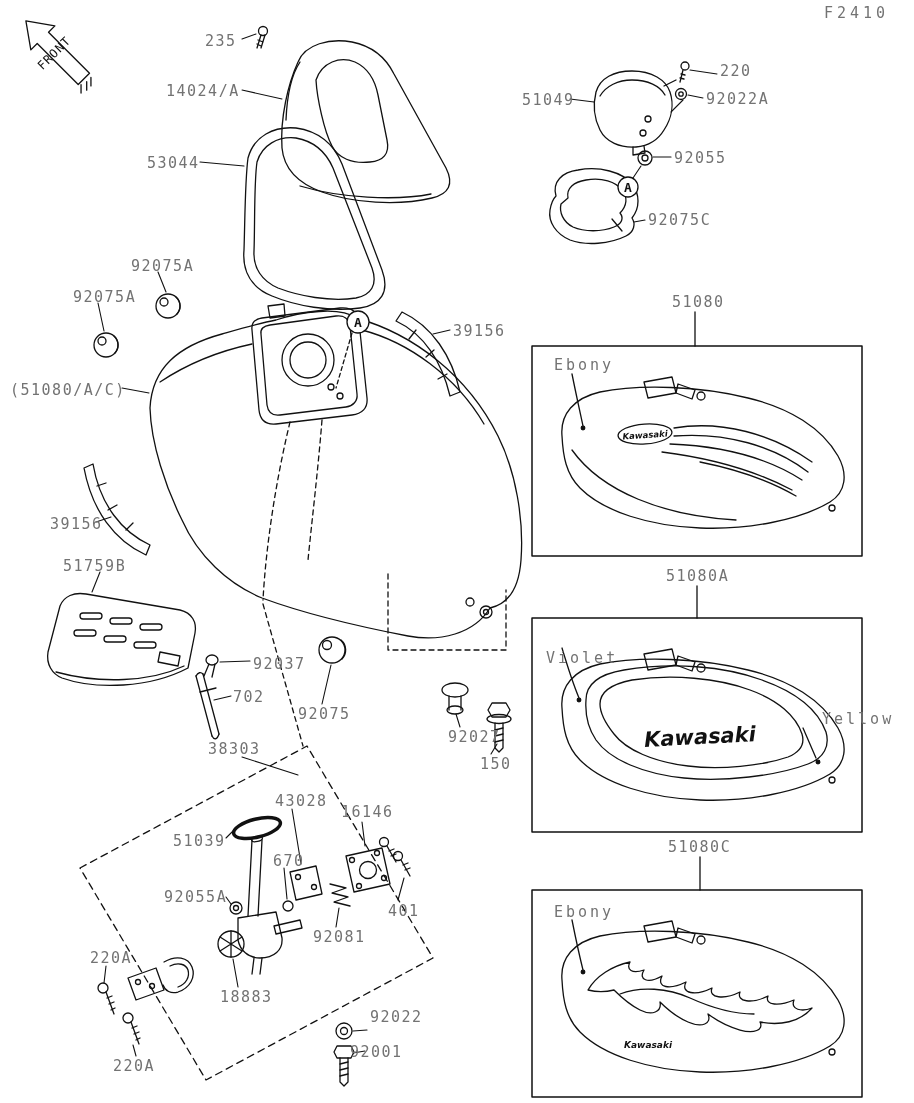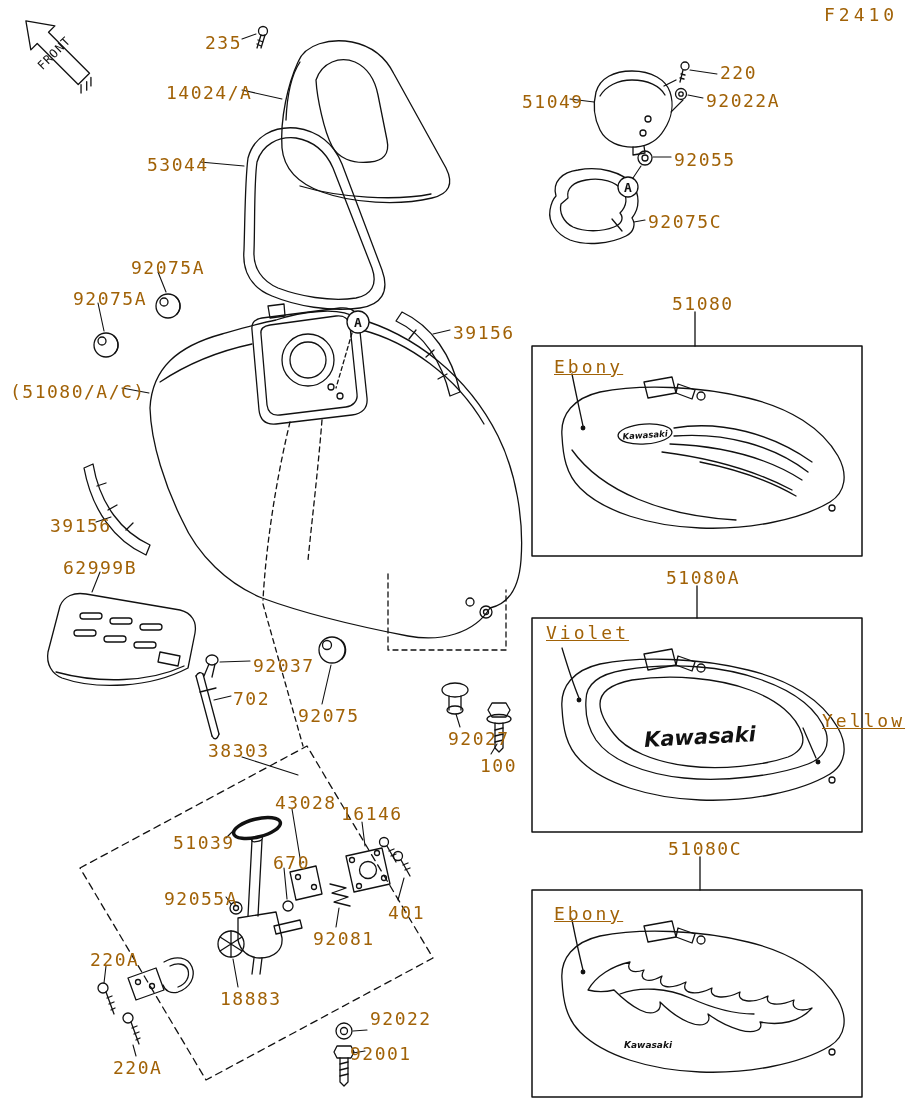--- a/index.html
+++ b/index.html
@@ -1,20 +1,20 @@
 <!DOCTYPE html>
 <html><head>
 <meta charset="utf-8">
 <style>
   html,body{margin:0;padding:0;background:#fff;}
   .stage{position:relative;width:914px;height:1103px;background:#fff;overflow:hidden;
          font-family:"DejaVu Sans Mono",monospace;color:#111;}
   svg{position:absolute;left:0;top:0;}
-  .callout{position:absolute;font-size:18px;letter-spacing:1.5px;white-space:nowrap;color:#a16207;}
-  .wide{letter-spacing:3px;text-decoration:underline;}
+  .callout{position:absolute;font-size:15px;letter-spacing:1.5px;white-space:nowrap;color:#737373;}
+  .wide{letter-spacing:3px;}
   .code{letter-spacing:4px;}
 </style>
 </head>
 <body>
 
 <div class="stage">
 
 <svg width="914" height="1103" viewBox="0 0 914 1103">
   <defs>
     <g id="tank-profile-g">
@@ -312,26 +312,26 @@
 
 <div class="callout code" style="left:824px;top:4px">F2410</div>
 <div class="callout" style="left:205px;top:32px">235</div>
 <div class="callout" style="left:166px;top:82px">14024/A</div>
 <div class="callout" style="left:147px;top:154px">53044</div>
 <div class="callout" style="left:131px;top:257px">92075A</div>
 <div class="callout" style="left:73px;top:288px">92075A</div>
 <div class="callout" style="left:10px;top:381px">(51080/A/C)</div>
 <div class="callout" style="left:453px;top:322px">39156</div>
 <div class="callout" style="left:50px;top:515px">39156</div>
-<div class="callout" style="left:63px;top:557px">62999B</div>
+<div class="callout" style="left:63px;top:557px">51759B</div>
 <div class="callout" style="left:253px;top:655px">92037</div>
 <div class="callout" style="left:233px;top:688px">702</div>
 <div class="callout" style="left:298px;top:705px">92075</div>
 <div class="callout" style="left:448px;top:728px">92027</div>
-<div class="callout" style="left:480px;top:755px">100</div>
+<div class="callout" style="left:480px;top:755px">150</div>
 <div class="callout" style="left:208px;top:740px">38303</div>
 <div class="callout" style="left:275px;top:792px">43028</div>
 <div class="callout" style="left:341px;top:803px">16146</div>
 <div class="callout" style="left:173px;top:832px">51039</div>
 <div class="callout" style="left:273px;top:852px">670</div>
 <div class="callout" style="left:164px;top:888px">92055A</div>
 <div class="callout" style="left:313px;top:928px">92081</div>
 <div class="callout" style="left:388px;top:902px">401</div>
 <div class="callout" style="left:90px;top:949px">220A</div>
 <div class="callout" style="left:220px;top:988px">18883</div>
@@ -341,17 +341,17 @@
 <div class="callout" style="left:522px;top:91px">51049</div>
 <div class="callout" style="left:720px;top:62px">220</div>
 <div class="callout" style="left:706px;top:90px">92022A</div>
 <div class="callout" style="left:674px;top:149px">92055</div>
 <div class="callout" style="left:648px;top:211px">92075C</div>
 
 <div class="callout" style="left:672px;top:293px">51080</div>
 <div class="callout" style="left:666px;top:567px">51080A</div>
 <div class="callout" style="left:668px;top:838px">51080C</div>
 <div class="callout wide" style="left:554px;top:356px">Ebony</div>
-<div class="callout wide" style="left:546px;top:622px">Violet</div>
+<div class="callout wide" style="left:546px;top:649px">Violet</div>
 <div class="callout wide" style="left:822px;top:710px">Yellow</div>
 <div class="callout wide" style="left:554px;top:903px">Ebony</div>
 
 </div>
 
 </body></html>

